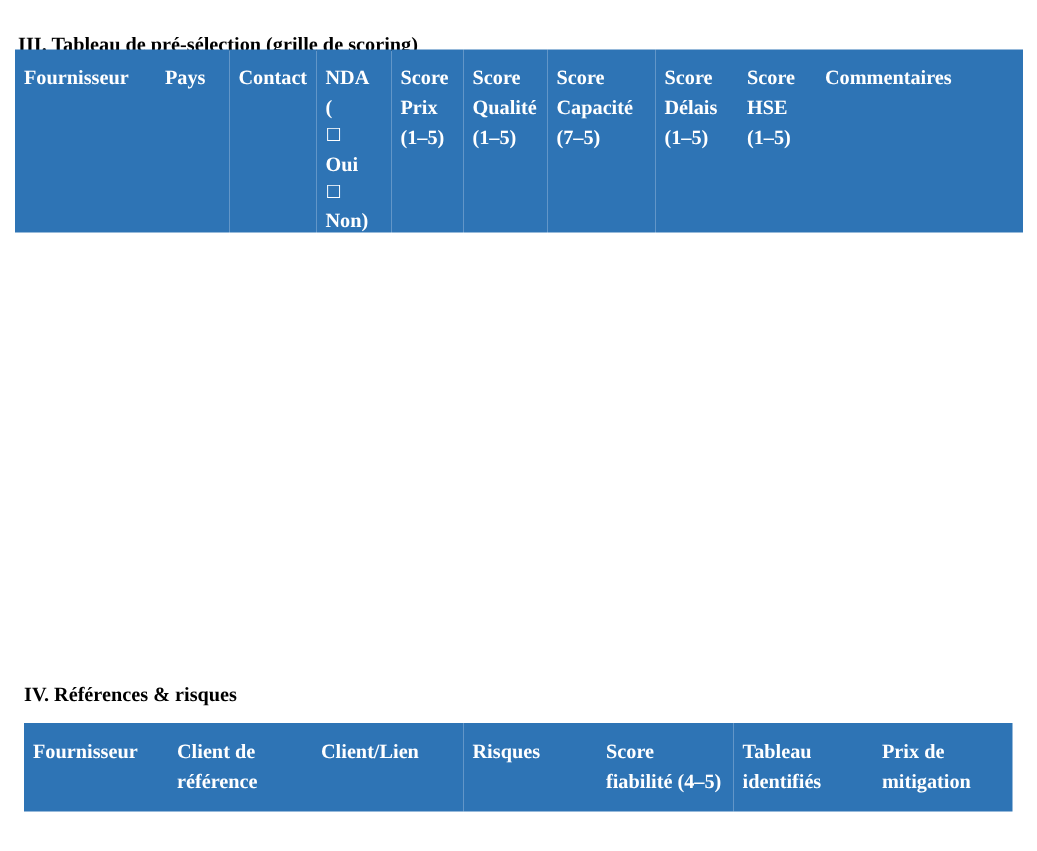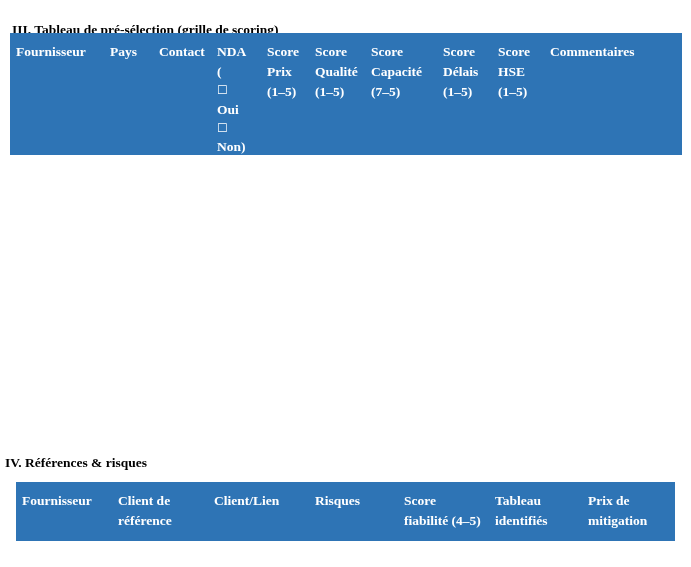--- a/index.html
+++ b/index.html
@@ -74,21 +74,21 @@
     display: block;
   }
   .checkbox-glyph {
     font-family: "DejaVu Sans", sans-serif;
     font-size: 12px;
   }
 
   
   #heading-4 {
     position: absolute;
-    left: 5px;
+    left: 16px;
     top: 455px;
     text-align: right;
   }
 
   
   #table-4 {
     position: absolute;
     left: 16px;
     top: 482px;
     width: 659px;

